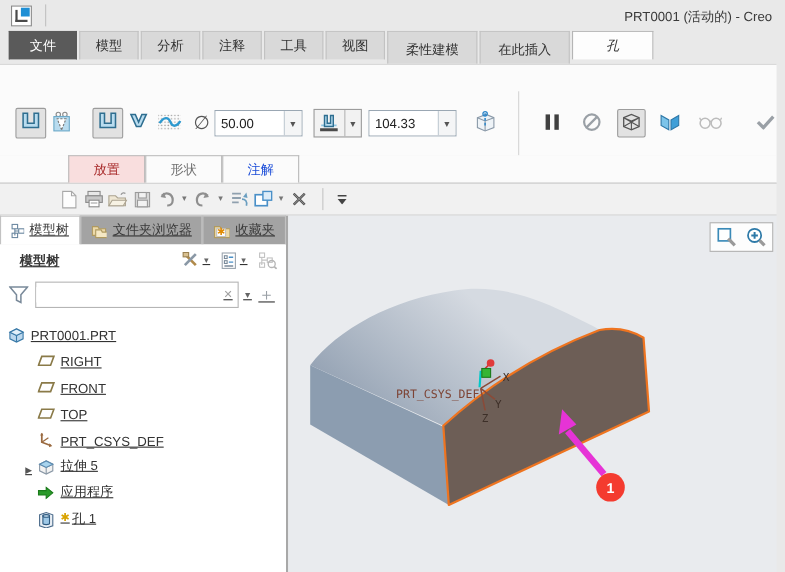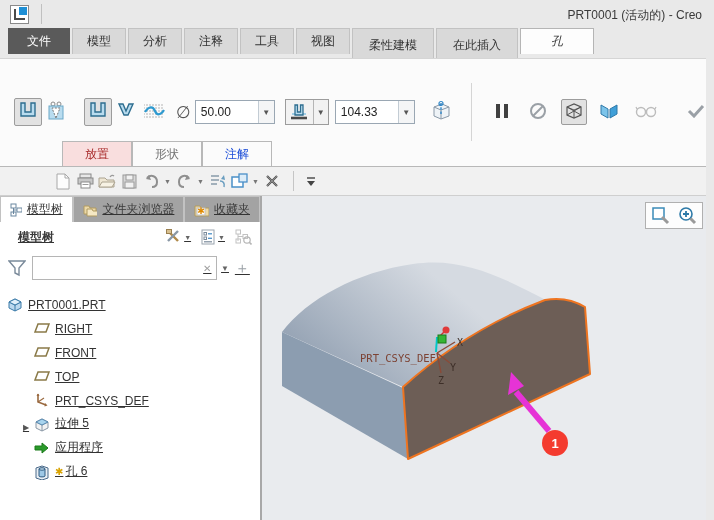--- a/index.html
+++ b/index.html
@@ -479,21 +479,21 @@
         <div class="trow">
           <span class="ind1"></span>
           <span class="ticon">
             <svg width="16" height="15">
                 <path d="M2 3 L8 1 L14 3 V13 L8 15 L2 13 Z" fill="#e8eef4" stroke="#4a6a8a"></path>
                 <path d="M5 4 C5 2.8 11 2.8 11 4 V11 C11 12.2 5 12.2 5 11 Z" fill="#9ec8e6" stroke="#2e5a80"></path>
                 <ellipse cx="8" cy="4" rx="3" ry="1.2" fill="#cfe6f5" stroke="#2e5a80"></ellipse>
               </svg>
           </span>
           <span class="tbadge">✱</span>
-          <span class="tlabel">孔 6</span>
+          <span class="tlabel">孔 1</span>
         </div>
       </div>
     </div>
 
     <div class="viewport">
       <div class="zoombox">
         <div class="zbtn">
           <svg width="19" height="19">
               <rect x="2" y="2" width="11" height="11" fill="#fff" stroke="#3a8ab8" stroke-width="1.5"></rect>
               <line x1="11" y1="11" x2="17" y2="17" stroke="#9a9a9a" stroke-width="3"></line>

